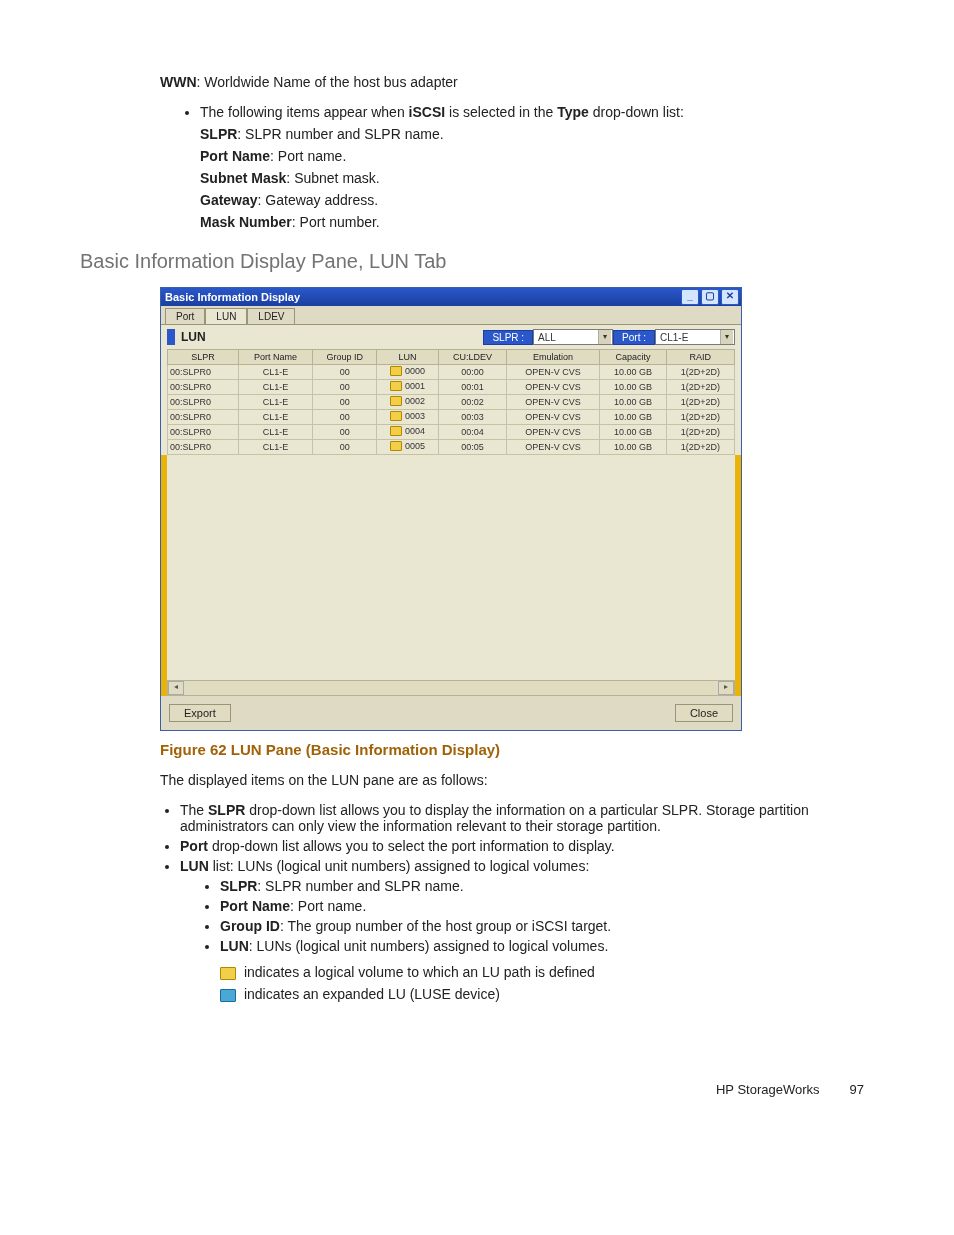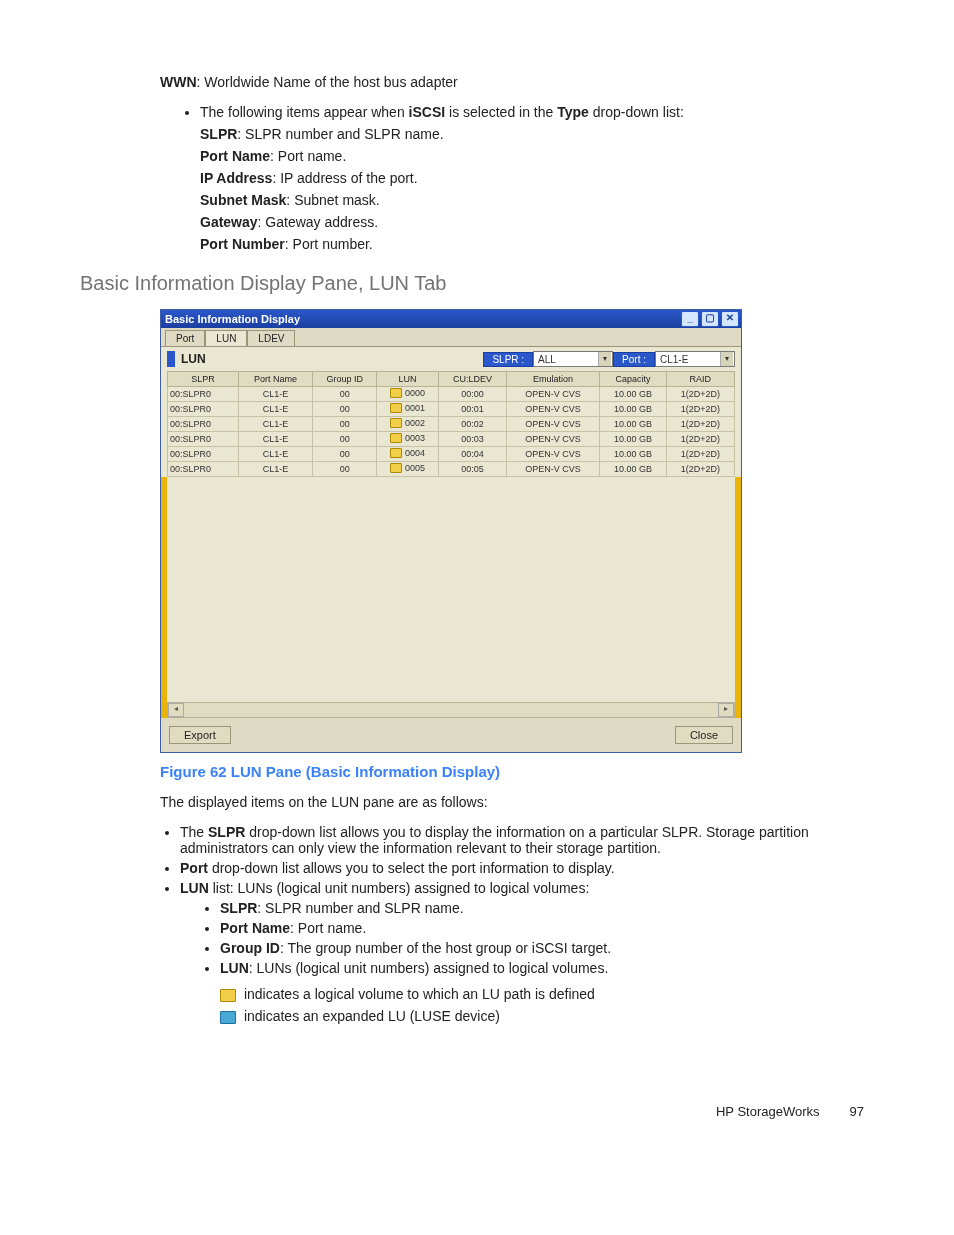--- a/index.html
+++ b/index.html
@@ -16,21 +16,21 @@
   ul.bul { list-style: disc; margin: 4px 0 4px 0; padding-left: 20px; }
   ul.bul li { margin: 4px 0; }
   ul.inner { list-style: disc; margin: 4px 0 4px 20px; padding-left: 20px; }
   ul.bul li::marker, ul.inner li::marker { color:#222; }
   .h-sec {
     color: #737373;
     font-size: 20px;
     font-weight: normal;
     margin: 20px 0 14px 0;
   }
-  .fig-caption { color:#3b82f6; font-weight:bold; margin:10px 0; font-size:15px;}
+  .fig-caption { color:#a16207; font-weight:bold; margin:10px 0; font-size:15px;}
   .footer { text-align:right; font-size:13px; margin-top:80px; padding-right:10px;}
   .footer .pg { margin-left:30px; }
   
   .app-window {
     width: 580px;
     margin: 10px 0 10px 80px;
     border: 1px solid #3a5ea8;
     background: #eab308;
     font-family: Tahoma, Arial, sans-serif;
     font-size: 10px;
@@ -195,24 +195,23 @@
 <div class="indent2">
   <p><b>WWN</b><span>: Worldwide Name of the host bus adapter</span></p>
 </div>
 
 <ul class="bul" style="margin-left:100px;">
   <li>
     <span>The following items appear when </span><b>iSCSI</b><span> is selected in the </span><b>Type</b><span> drop-down list:</span>
     <div style="margin-top:6px;">
       <p style="margin:6px 0;"><b>SLPR</b><span>: SLPR number and SLPR name.</span></p>
       <p style="margin:6px 0;"><b>Port Name</b><span>: Port name.</span></p>
-      <p style="margin:6px 0;"><b>IP Address</b><span>: IP address of the port.</span></p>
       <p style="margin:6px 0;"><b>Subnet Mask</b><span>: Subnet mask.</span></p>
       <p style="margin:6px 0;"><b>Gateway</b><span>: Gateway address.</span></p>
-      <p style="margin:6px 0;"><b>Port Number</b><span>: Port number.</span></p>
+      <p style="margin:6px 0;"><b>Mask Number</b><span>: Port number.</span></p>
     </div>
   </li>
 </ul>
 
 <div class="h-sec">Basic Information Display Pane, LUN Tab</div>
 
 <div class="app-window">
   <div class="title-bar">
     <span>Basic Information Display</span>
     <div class="ctrls">

